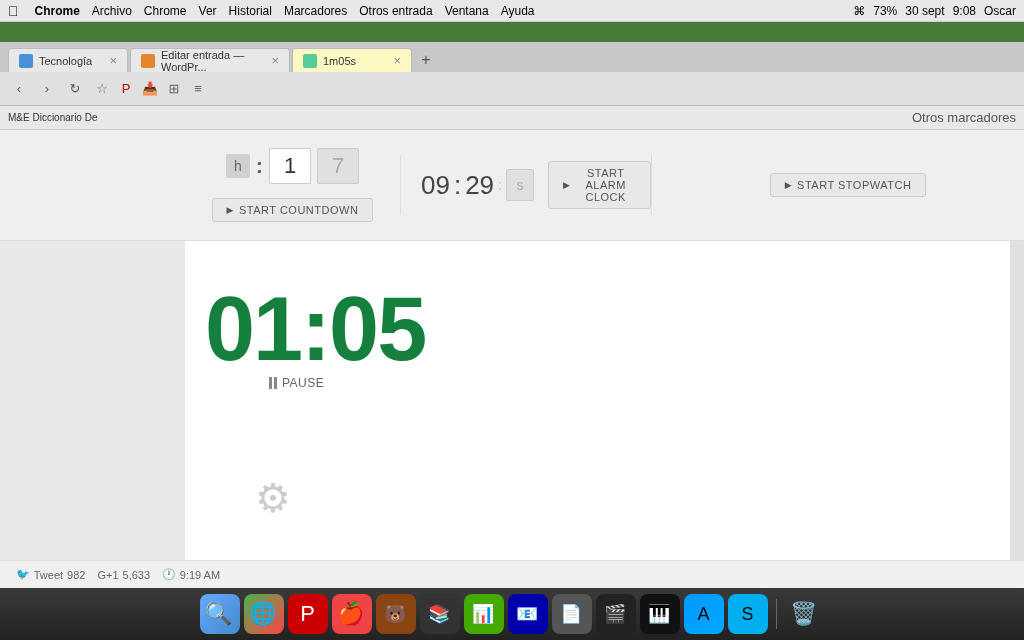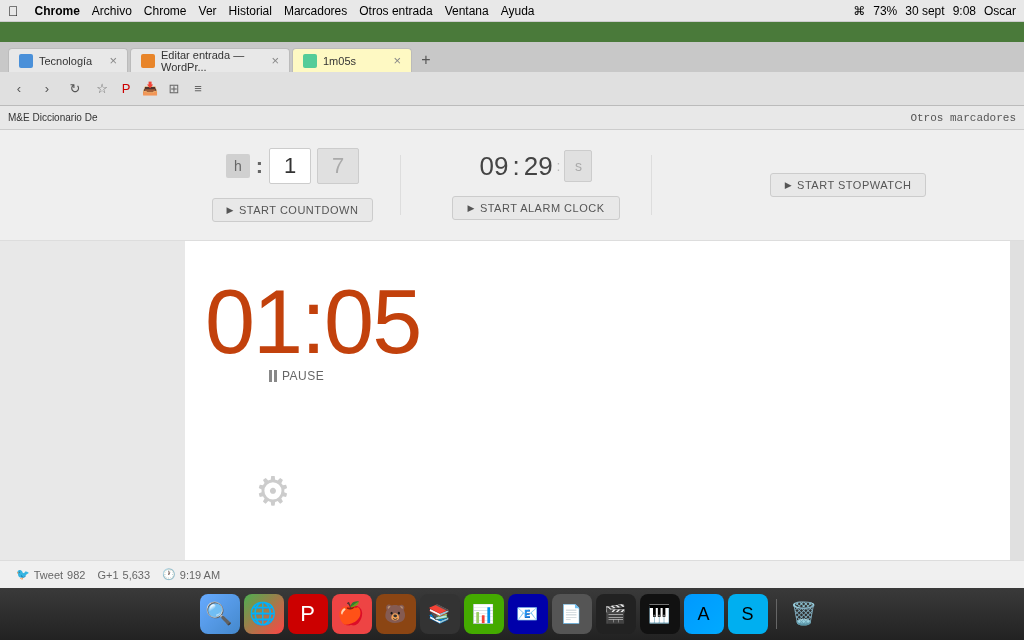--- a/index.html
+++ b/index.html
@@ -91,21 +91,21 @@
       display: flex;
       align-items: center;
       padding: 0 8px;
       gap: 8px;
       border-bottom: 1px solid #ccc;
       font-size: 11px;
       color: #333;
     }
     .bookmark-item { display: flex; align-items: center; gap: 3px; cursor: pointer; }
     .bookmark-item span { font-size: 10px; }
-    .bookmarks-right { margin-left: auto; color: #555; font-size: 11px; font-family: Liberation Mono, monospace; }
+    .bookmarks-right { margin-left: auto; color: #555; font-size: 13px; }
 
     .time-inputs {
       display: flex;
       align-items: center;
       gap: 6px;
     }
 
     .time-label {
       background: #d0d0d0;
       color: #666;
@@ -172,24 +172,25 @@
       display: flex;
       align-items: center;
       justify-content: center;
       font-size: 14px;
       border: 1px solid #ccc;
       border-radius: 2px;
     }
 
     .countdown-display {
       font-size: 90px;
-      color: #c2410c;
-      font-weight: 400;
+      color: #15803d;
+      font-weight: 700;
       letter-spacing: -2px;
       font-family: 'Helvetica Neue', Arial, sans-serif;
+      margin-top: 7px;
     }
 
     .pause-btn {
       display: flex;
       align-items: center;
       gap: 5px;
       padding: 5px 14px;
       background: transparent;
       border: none;
       font-size: 12px;
@@ -384,21 +385,21 @@
           <div class="time-input-box dimmed">7</div>
         </div>
         <button class="start-btn">
           <span style="font-size:9px;">▶</span>
           <span>START COUNTDOWN</span>
         </button>
       </div>
 
       <div class="divider-v"></div>
 
-      <div style="display:flex;flex-direction:column;align-items:center;gap:14px;width:230px;margin-left:20px;">
+      <div style="display:flex;flex-direction:row;align-items:center;gap:14px;width:230px;margin-left:20px;">
         <div class="alarm-time">
           <span>09</span>
           <span>:</span>
           <span>29</span>
           <span style="font-size:14px;color:#bbb;">:</span>
           <div class="alarm-small-input">s</div>
         </div>
         <button class="start-btn">
           <span style="font-size:9px;">▶</span>
           <span>START ALARM CLOCK</span>

